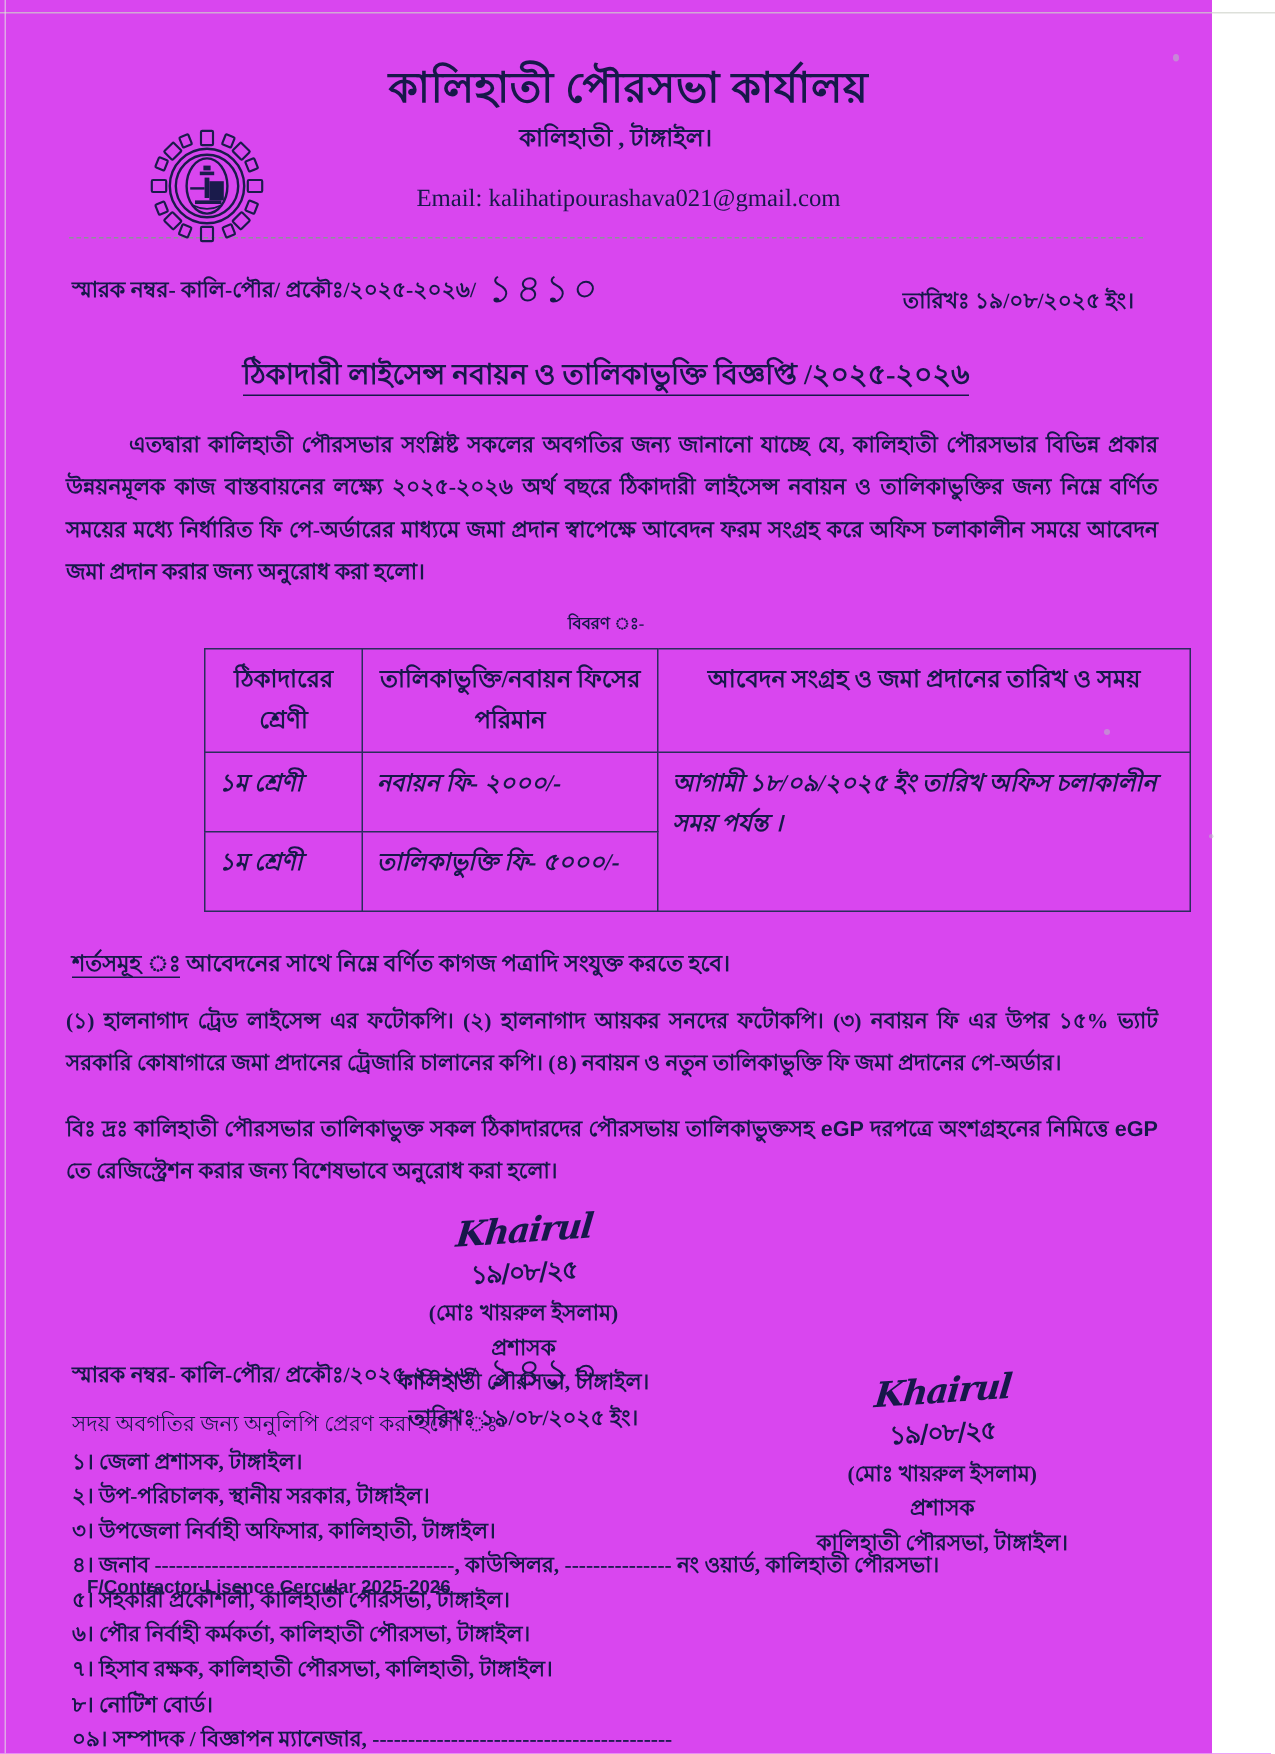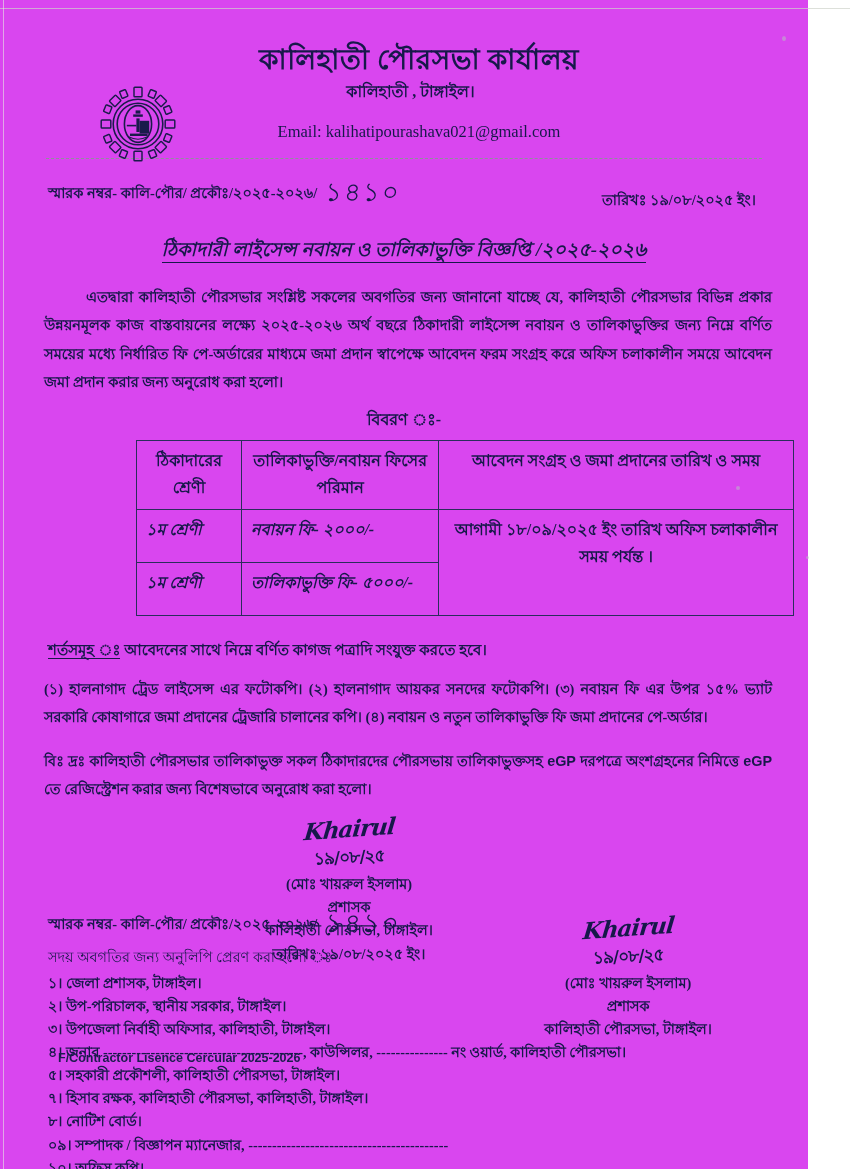--- a/index.html
+++ b/index.html
@@ -90,35 +90,34 @@
   
   .subject{
     text-align:center;
     margin-top:22px;
     font-size:19px;
     font-weight:700;
   }
   .subject span{
     border-bottom:1.5px solid #17184a;
     padding-bottom:2px;
-    font-style:italic;
   }
 
   
   .body-para{
     margin:16px 36px 0 44px;
     font-size:14.6px;
     line-height:1.95;
     text-align:justify;
     text-indent:42px;
     font-weight:600;
   }
   .details-label{
     text-align:center;
-    font-size:16px;
+    font-size:11px;
     font-weight:700;
     margin-top:10px;
   }
 
   
   .table-wrap{margin:6px 62px 0 88px;}
   table.fee{
     width:100%;
     border-collapse:collapse;
     font-size:16px;
@@ -128,21 +127,21 @@
   table.fee td{
     border:1.3px solid #2b2d5c;
     padding:7px 9px;
     vertical-align:top;
   }
   .col-class{width:16%;}
   .col-fee{width:30%;}
   .col-date{width:54%;text-align:center;vertical-align:middle;}
   .th-cell{text-align:center;height:44px;vertical-align:middle;}
   .row-cell{height:38px;font-style:italic;}
-  .date-cell{text-align:center;vertical-align:middle;}
+  .date-cell{text-align:left;vertical-align:middle;font-style:italic;}
 
   
   .cond-head{
     margin:22px 44px 0 48px;
     font-size:15px;
     font-weight:700;
   }
   .cond-head .u{border-bottom:1.4px solid #17184a;}
   .cond-body{
     margin:12px 36px 0 44px;
@@ -354,20 +353,21 @@
   </div>
 
   <div class="dist-intro">সদয় অবগতির জন্য অনুলিপি প্রেরণ করা হলো ঃ-</div>
 
   <ol class="dist">
     <li>১। জেলা প্রশাসক, টাঙ্গাইল।</li>
     <li>২। উপ-পরিচালক, স্থানীয় সরকার, টাঙ্গাইল।</li>
     <li>৩। উপজেলা নির্বাহী অফিসার, কালিহাতী, টাঙ্গাইল।</li>
     <li>৪। জনাব ------------------------------------------, কাউন্সিলর, --------------- নং ওয়ার্ড, কালিহাতী পৌরসভা।</li>
     <li>৫। সহকারী প্রকৌশলী, কালিহাতী পৌরসভা, টাঙ্গাইল।</li>
+    <li>৬। পৌর নির্বাহী কর্মকর্তা, কালিহাতী পৌরসভা, টাঙ্গাইল।</li>
     <li>৭। হিসাব রক্ষক, কালিহাতী পৌরসভা, কালিহাতী, টাঙ্গাইল।</li>
     <li>৮। নোটিশ বোর্ড।</li>
     <li>০৯। সম্পাদক / বিজ্ঞাপন ম্যানেজার, ------------------------------------------</li>
     <li>১০। অফিস কপি।</li>
   </ol>
 
   <div class="bottom-sig">
     <div class="sig-mark">Khairul</div><br>
     <div class="sig-mark2">১৯/০৮/২৫</div>
     <div class="sig-name">(মোঃ খায়রুল ইসলাম)</div>

